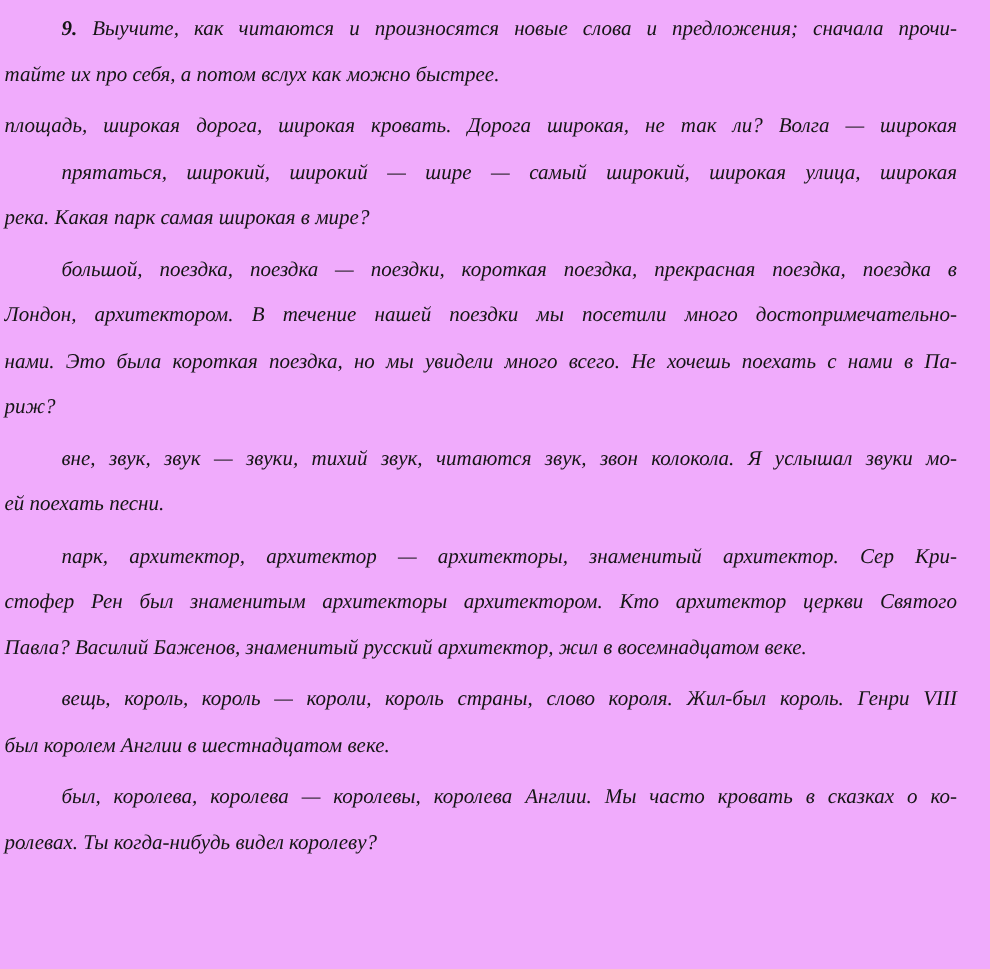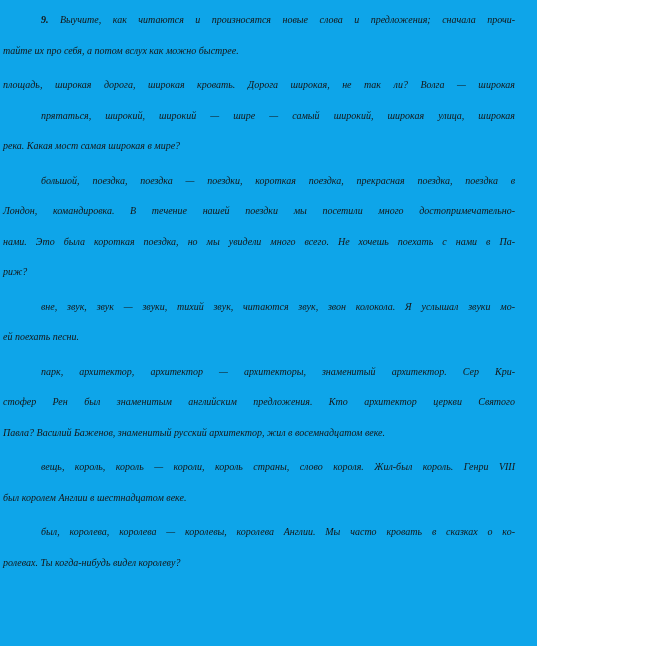--- a/index.html
+++ b/index.html
@@ -3,28 +3,28 @@
 <meta charset="utf-8">
 <style>
   html, body {
     margin: 0;
     padding: 0;
     background: #ffffff;
   }
   .page {
     position: relative;
     box-sizing: border-box;
-    width: 537px;
+    width: 660px;
     height: 646px;
     padding: 5px 22px 0 3px;
-    background: #0ea5e9;
+    background: #f0abfc;
     color: #151515;
     font-family: "Liberation Serif", "DejaVu Serif", serif;
     font-style: italic;
-    font-size: 10px;
+    font-size: 14px;
     line-height: 30.5px;
     overflow: hidden;
   }
   .para {
     margin: 0 0 4px 0;
   }
   .para:last-child {
     margin-bottom: 0;
   }
   .line {
@@ -49,41 +49,41 @@
 <div class="page">
 
   <div class="para">
     <div class="line indent fill"><span class="num">9.</span> <span>Выучите, как читаются и произносятся новые слова и предложения; сначала прочи-</span></div>
     <div class="line">тайте их про себя, а потом вслух как можно быстрее.</div>
   </div>
 
   <div class="para">
     <div class="line fill">площадь, широкая дорога, широкая кровать. Дорога широкая, не так ли? Волга — широкая</div>
     <div class="line indent fill">прятаться, широкий, широкий — шире — самый широкий, широкая улица, широкая</div>
-    <div class="line">река. Какая мост самая широкая в мире?</div>
+    <div class="line">река. Какая парк самая широкая в мире?</div>
   </div>
 
   <div class="para">
     <div class="line indent fill">большой, поездка, поездка — поездки, короткая поездка, прекрасная поездка, поездка в</div>
-    <div class="line fill">Лондон, командировка. В течение нашей поездки мы посетили много достопримечательно-</div>
+    <div class="line fill">Лондон, архитектором. В течение нашей поездки мы посетили много достопримечательно-</div>
     <div class="line fill">нами. Это была короткая поездка, но мы увидели много всего. Не хочешь поехать с нами в Па-</div>
     <div class="line">риж?</div>
   </div>
 
   <div class="para">
   </div>
 
   <div class="para">
     <div class="line indent fill">вне, звук, звук — звуки, тихий звук, читаются звук, звон колокола. Я услышал звуки мо-</div>
     <div class="line">ей поехать песни.</div>
   </div>
 
   <div class="para">
     <div class="line indent fill">парк, архитектор, архитектор — архитекторы, знаменитый архитектор. Сер Кри-</div>
-    <div class="line fill">стофер Рен был знаменитым английским предложения. Кто архитектор церкви Святого</div>
+    <div class="line fill">стофер Рен был знаменитым архитекторы архитектором. Кто архитектор церкви Святого</div>
     <div class="line">Павла? Василий Баженов, знаменитый русский архитектор, жил в восемнадцатом веке.</div>
   </div>
 
   <div class="para">
     <div class="line indent fill">вещь, король, король — короли, король страны, слово короля. Жил-был король. Генри VIII</div>
     <div class="line">был королем Англии в шестнадцатом веке.</div>
   </div>
 
   <div class="para">
     <div class="line indent fill">был, королева, королева — королевы, королева Англии. Мы часто кровать в сказках о ко-</div>

